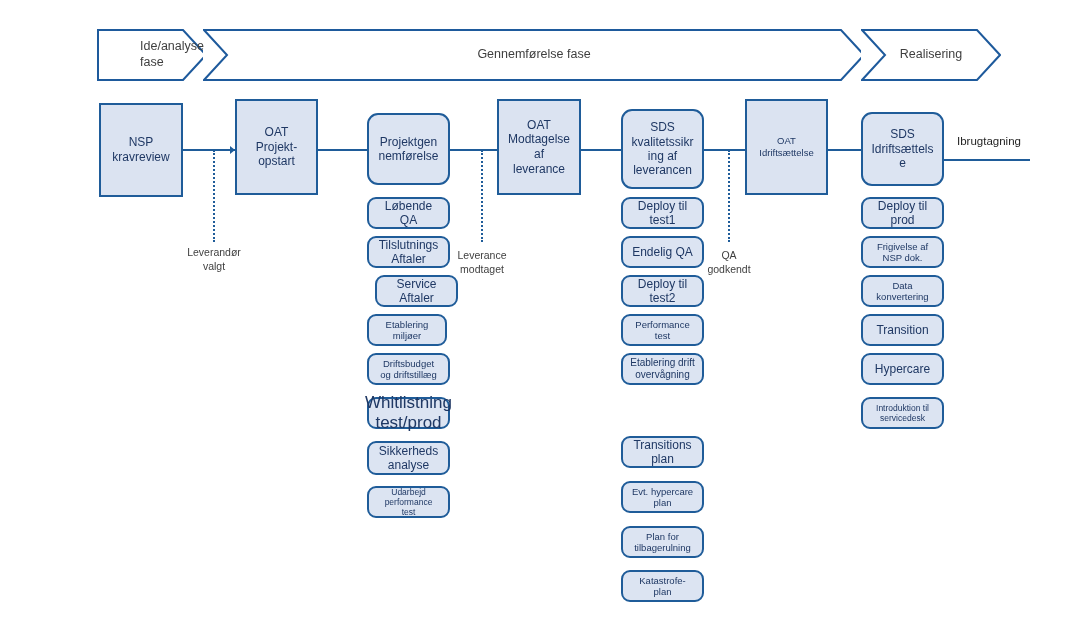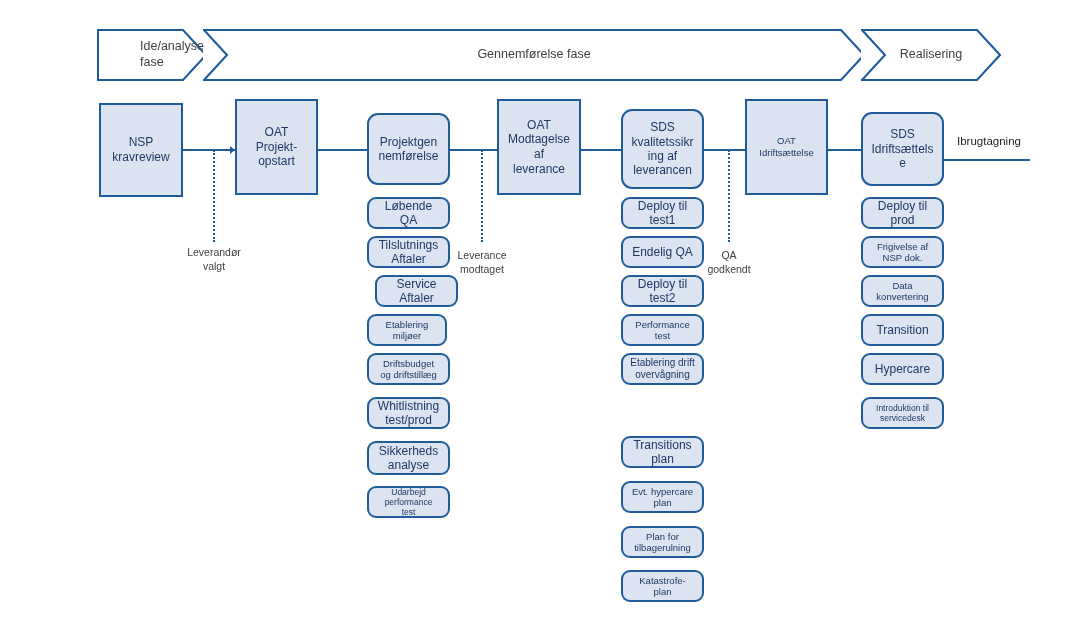--- a/index.html
+++ b/index.html
@@ -117,21 +117,21 @@
   <div class="rbox" style="left:367px;top:197px;width:83px;height:32px;font-size:12px;white-space:pre-line;">Løbende
 QA</div>
   <div class="rbox" style="left:367px;top:236px;width:83px;height:32px;font-size:12px;white-space:pre-line;">Tilslutnings
 Aftaler</div>
   <div class="rbox" style="left:367px;top:275px;width:83px;height:32px;font-size:12px;white-space:pre-line;margin-left:8px;">Service
 Aftaler</div>
   <div class="rbox" style="left:367px;top:314px;width:80px;height:32px;font-size:9.5px;white-space:pre-line;">Etablering
 miljøer</div>
   <div class="rbox" style="left:367px;top:353px;width:83px;height:32px;font-size:9.5px;white-space:pre-line;">Driftsbudget
 og driftstillæg</div>
-  <div class="rbox" style="left:367px;top:397px;width:83px;height:32px;font-size:12px;white-space:pre-line;">Whitlistning
+  <div class="rbox" style="left:367px;top:397px;width:83px;height:32px;font-size:17px;white-space:pre-line;">Whitlistning
 test/prod</div>
   <div class="rbox" style="left:367px;top:441px;width:83px;height:34px;font-size:12px;white-space:pre-line;">Sikkerheds
 analyse</div>
   <div class="rbox" style="left:367px;top:486px;width:83px;height:32px;font-size:8.5px;white-space:pre-line;">Udarbejd
 performance
 test</div>
 
   <div class="rbox" style="left:621px;top:197px;width:83px;height:32px;font-size:12px;white-space:pre-line;">Deploy til
 test1</div>
   <div class="rbox" style="left:621px;top:236px;width:83px;height:32px;font-size:12px;white-space:pre-line;">Endelig QA</div>

